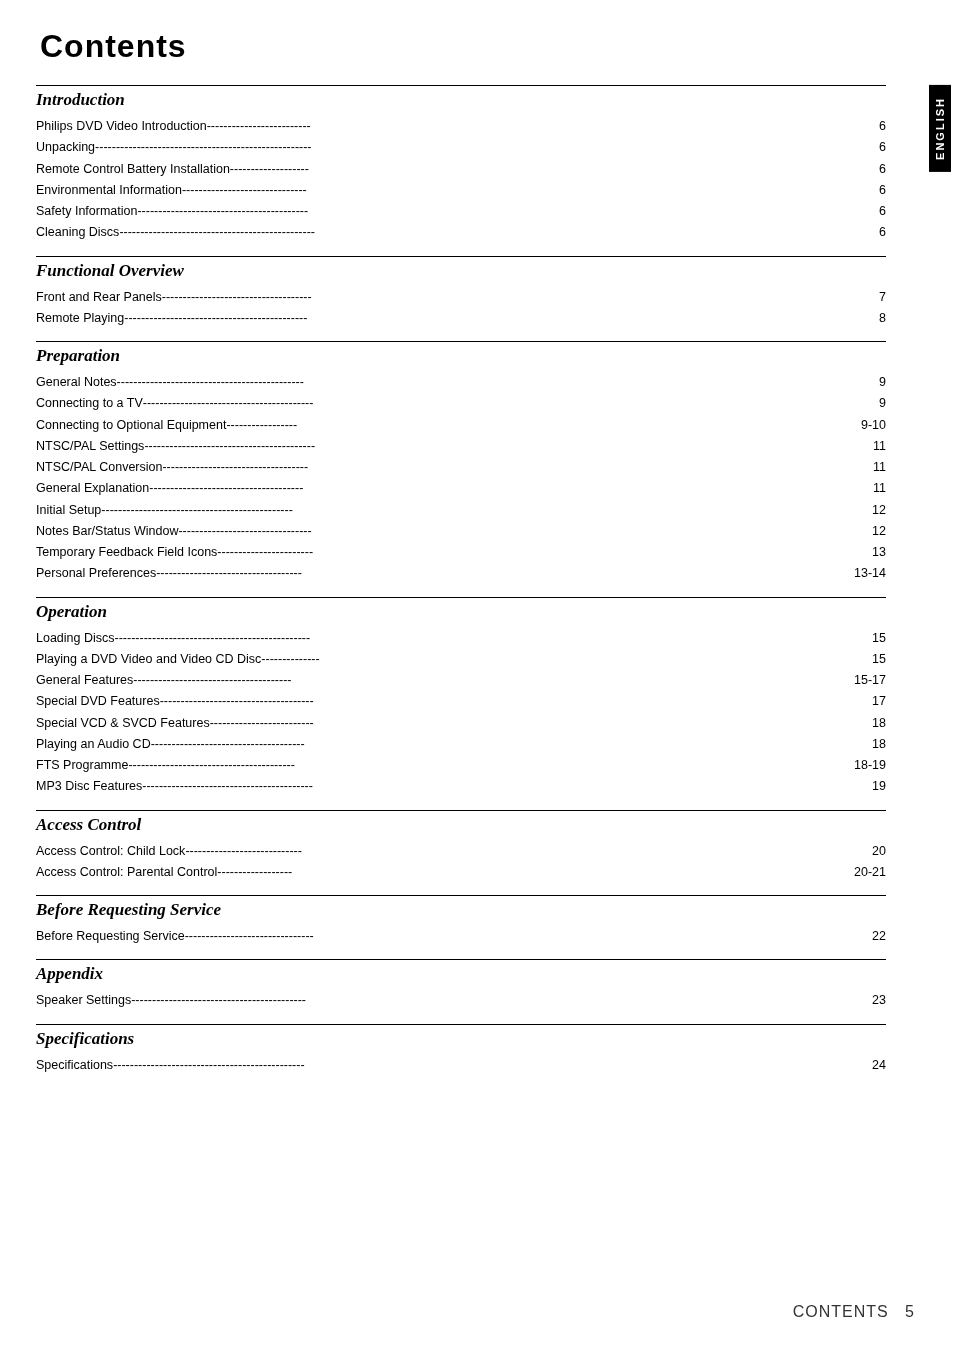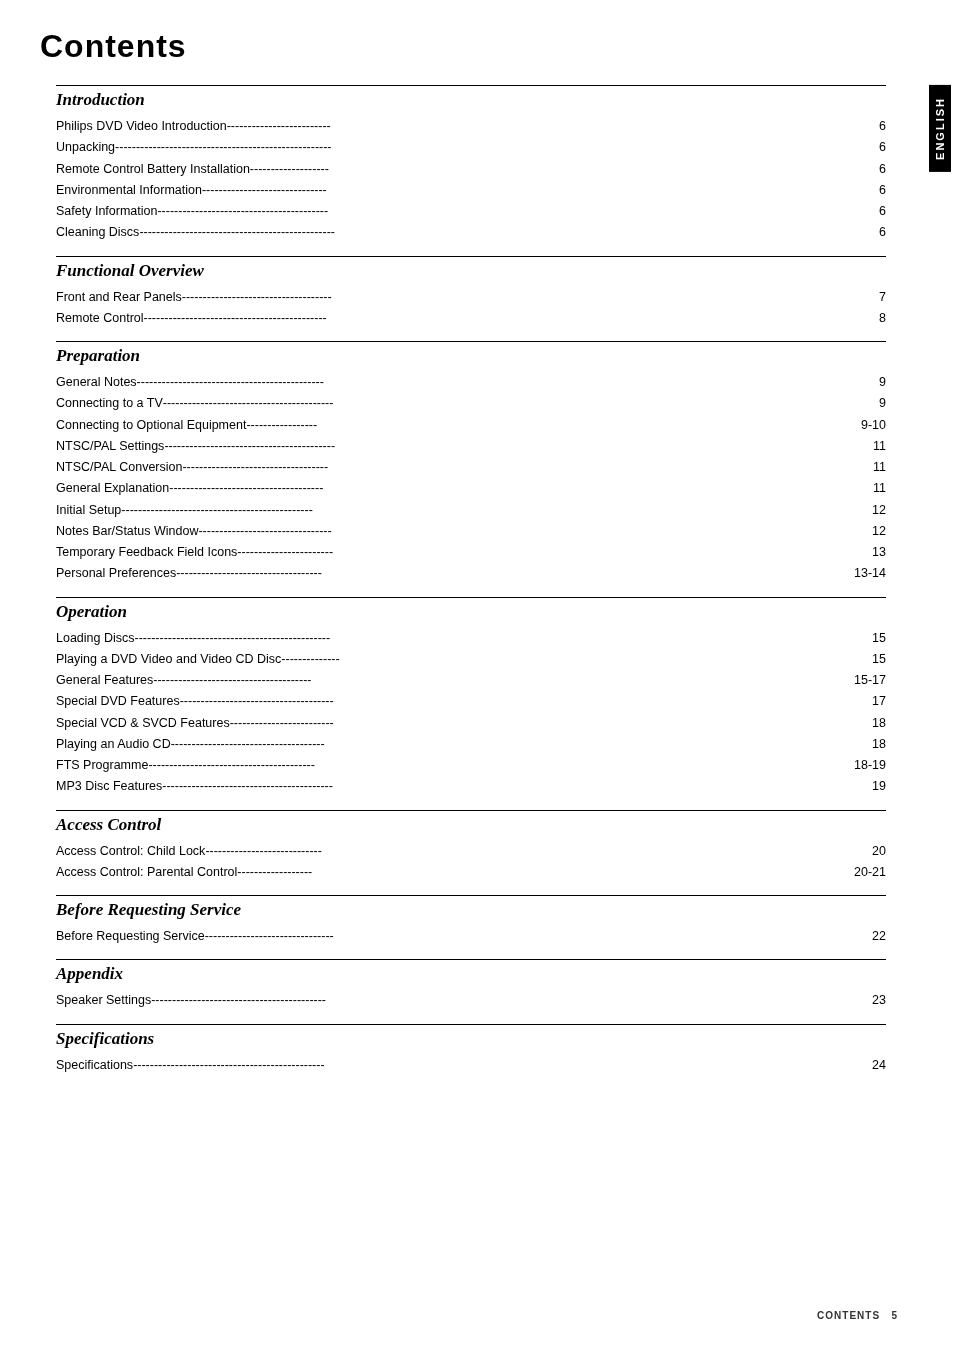--- a/index.html
+++ b/index.html
@@ -21,21 +21,21 @@
       letter-spacing: 1px;
     }
 
     .main-content {
       display: flex;
       flex-direction: row;
     }
 
     .toc-column {
       flex: 1;
-      padding: 10px 40px 40px 56px;
+      padding: 10px 40px 40px 36px;
     }
 
     .right-tab {
       width: 28px;
       display: flex;
       align-items: flex-start;
       justify-content: center;
       padding-top: 10px;
     }
 
@@ -90,26 +90,25 @@
 
     .toc-page {
       flex-shrink: 0;
       text-align: right;
       min-width: 20px;
     }
 
     .footer-area {
       position: absolute;
       bottom: 30px;
-      right: 56px;
-      font-size: 10px;
+      right: 39px;
+      font-size: 16px;
       letter-spacing: 1px;
       text-transform: uppercase;
       color: #333;
-      font-weight: bold;
     }
   </style>
 </head>
 <body>
 
 <div class="page-title">Contents</div>
 
 <div class="main-content">
   <div class="toc-column">
 
@@ -149,21 +148,21 @@
       </div>
       <div class="section">
         <div class="section-divider"></div>
         <div class="section-title">Functional Overview</div>
         <div class="toc-item">
           <span class="toc-label">Front and Rear Panels</span>
           <span class="toc-dots">------------------------------------</span>
           <span class="toc-page">7</span>
         </div>
         <div class="toc-item">
-          <span class="toc-label">Remote Control</span>
+          <span class="toc-label">Remote Playing</span>
           <span class="toc-dots">--------------------------------------------</span>
           <span class="toc-page">8</span>
         </div>
       </div>
       <div class="section">
         <div class="section-divider"></div>
         <div class="section-title">Preparation</div>
         <div class="toc-item">
           <span class="toc-label">General Notes</span>
           <span class="toc-dots">---------------------------------------------</span>

